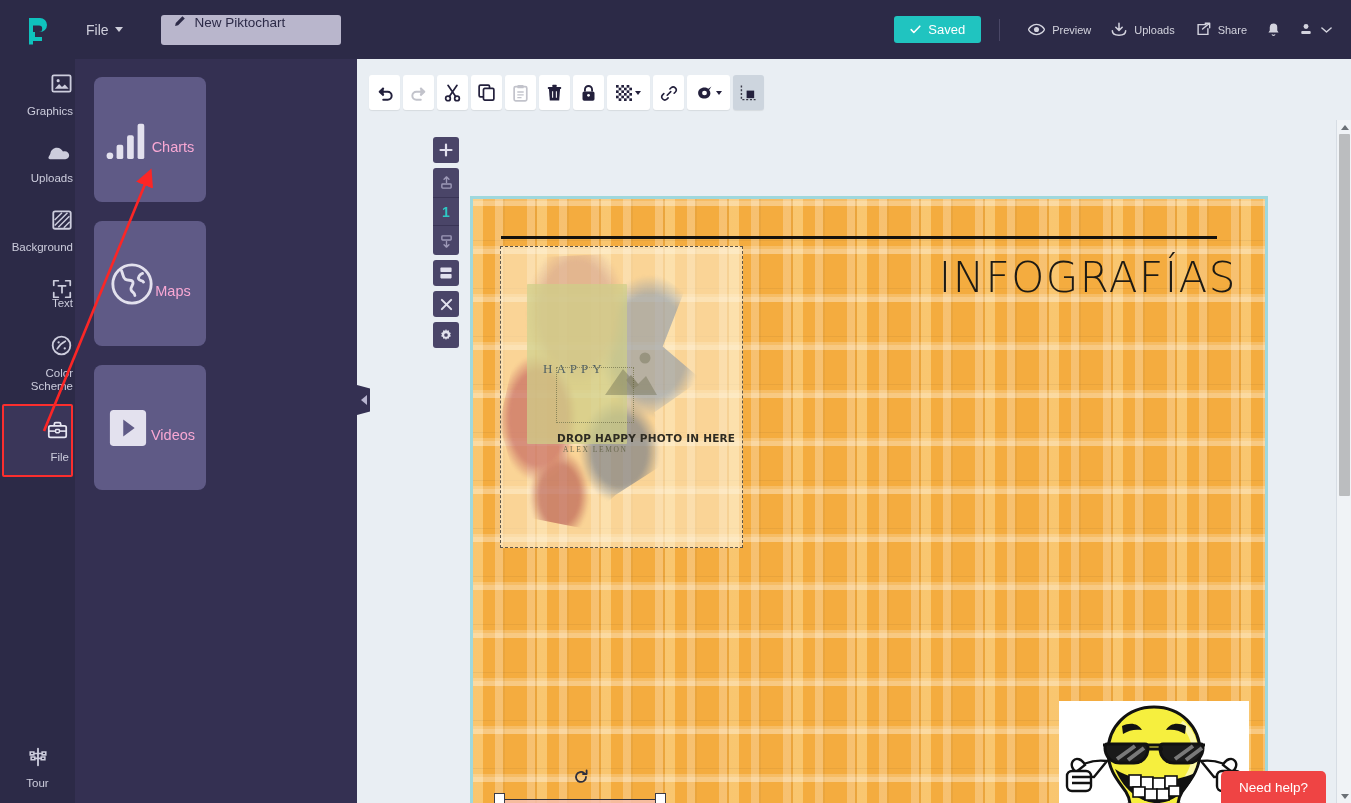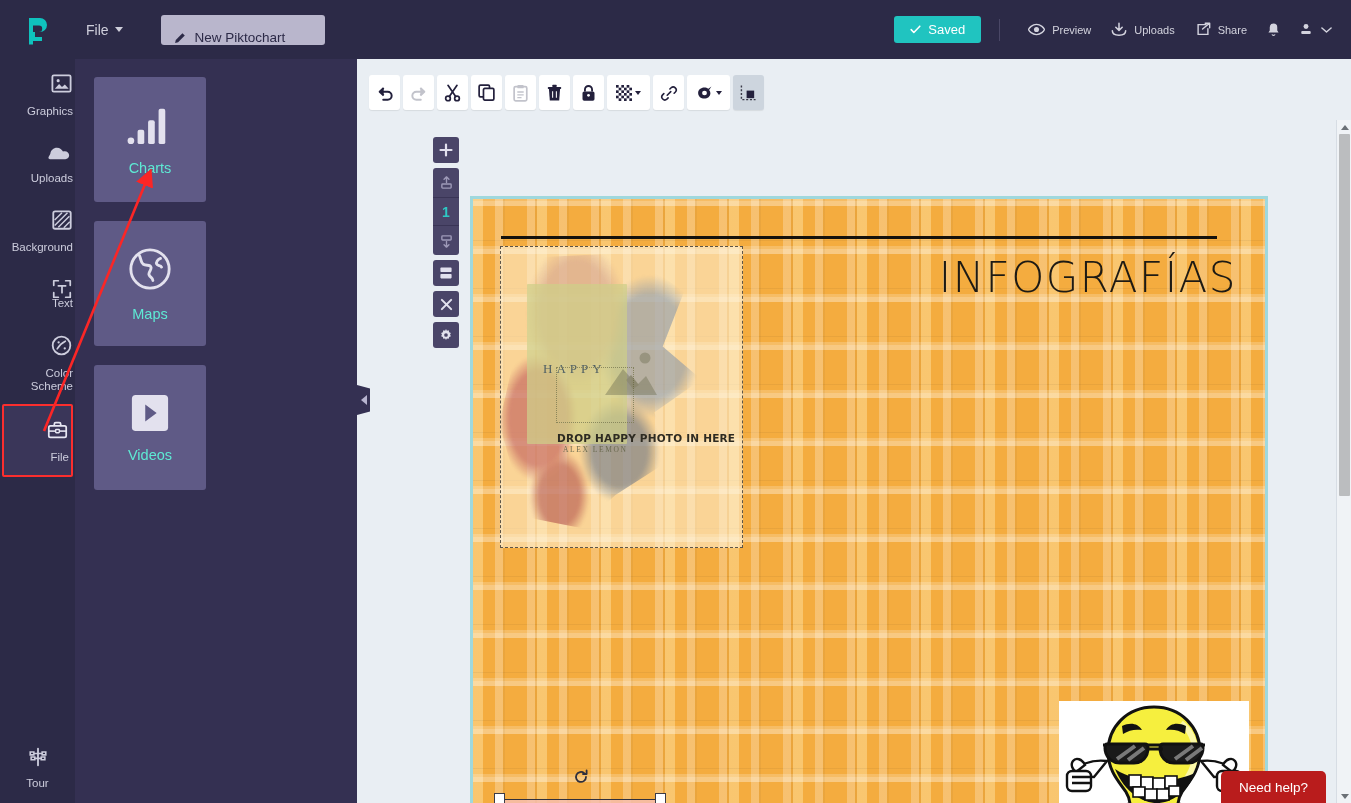--- a/index.html
+++ b/index.html
@@ -24,23 +24,23 @@
     display: flex; align-items: center; gap: 6px;
     color: #cfcfdb; font-size: 14px; margin-left: 3px; cursor: pointer;
     padding: 6px 8px;
   }
   .caret-dn {
     width: 0; height: 0; border-left: 4px solid transparent;
     border-right: 4px solid transparent; border-top: 5px solid #cfcfdb;
     display: inline-block;
   }
   .title-pill {
-    margin-left: 30px; height: 30px; width: 164px;
+    margin-left: 30px; height: 30px; width: 180px;
     background: #b9b6cc; border-radius: 3px;
-    display: flex; align-items: flex-end; gap: 9px;
+    display: flex; align-items: flex-start; gap: 9px;
     padding: 0 12px; cursor: text;
   }
   .title-pill .doc-title { font-size: 13.5px; color: #2c2a47; }
 
   .header-right {
     position: absolute; right: 10px; top: 0; height: 59px;
     display: flex; align-items: center; gap: 0;
   }
   .saved-btn {
     background: #20c4c0; color: #fff; border: none; border-radius: 3px;
@@ -72,23 +72,23 @@
   .rail-tour { position: absolute; left: 0; bottom: 14px; width: 75px; text-align: center; color: #cdcddd; cursor:pointer;}
   .rail-tour .r-label { font-size: 11.5px; margin-top: 5px; display:block;}
 
   
   .panel {
     position: absolute; left: 75px; top: 59px; width: 282px; height: 744px;
     background: #343052; z-index: 35;
   }
   .tiles { padding: 18px 0 0 19px; display: flex; flex-wrap: wrap; gap: 19px; width: 260px; }
   .tile {
-    width: 112px; height: 125px; background: #5f5a86; border-radius: 3px;
-    display: flex; flex-direction: column; align-items: center; justify-content: center;
-    color: #5eead4; cursor: pointer;
+    width: 112px; height: 125px; background: #5f5a86; border-radius: 8px;
+    display: flex; flex-direction: row; align-items: center; justify-content: center;
+    color: #f9a8d4; cursor: pointer;
   }
   .tile .t-label { font-size: 14.5px; margin-top: 14px; }
 
   
   .collapse-handle {
     position: absolute; left: 357px; top: 385px; width: 13px; height: 30px;
     background: #343052; border-radius: 0 0 0 0; z-index: 36;
     display: flex; align-items: center; justify-content: center;
     clip-path: polygon(0 0, 100% 12%, 100% 88%, 0 100%);
     cursor: pointer;
@@ -233,21 +233,21 @@
   .vsb { position: absolute; right: 0; top: 61px; width: 15px; height: 683px; background: #f0f3f6; border-left: 1px solid #d7dde4; }
   .vsb-arrow { width: 15px; height: 14px; display:flex; align-items:center; justify-content:center; cursor:pointer;}
   .vsb-thumb { position: absolute; left: 2px; top: 14px; width: 11px; height: 362px; background: #bbbdbf; border-radius: 1px; cursor: grab;}
   .vsb-arrow.bottom { position:absolute; bottom:0; left:0; }
   .tri-up { width:0;height:0;border-left:4px solid transparent;border-right:4px solid transparent;border-bottom:5px solid #6b7076;}
   .tri-dn { width:0;height:0;border-left:4px solid transparent;border-right:4px solid transparent;border-top:5px solid #6b7076;}
 
   
   .need-help {
     position: absolute; right: 25px; bottom: 0; height: 32px;
-    background: #b91c1c; color: #fff; border-radius: 5px 5px 0 0;
+    background: #ef4444; color: #fff; border-radius: 5px 5px 0 0;
     display: flex; align-items: center; padding: 0 18px;
     font-size: 13.5px; cursor: pointer; z-index: 60;
   }
 
   
   .annot-arrow { position: absolute; left: 0; top: 59px; width: 360px; height: 420px; z-index: 45; pointer-events: none; }
 </style>
 </head>
 <body>
 

